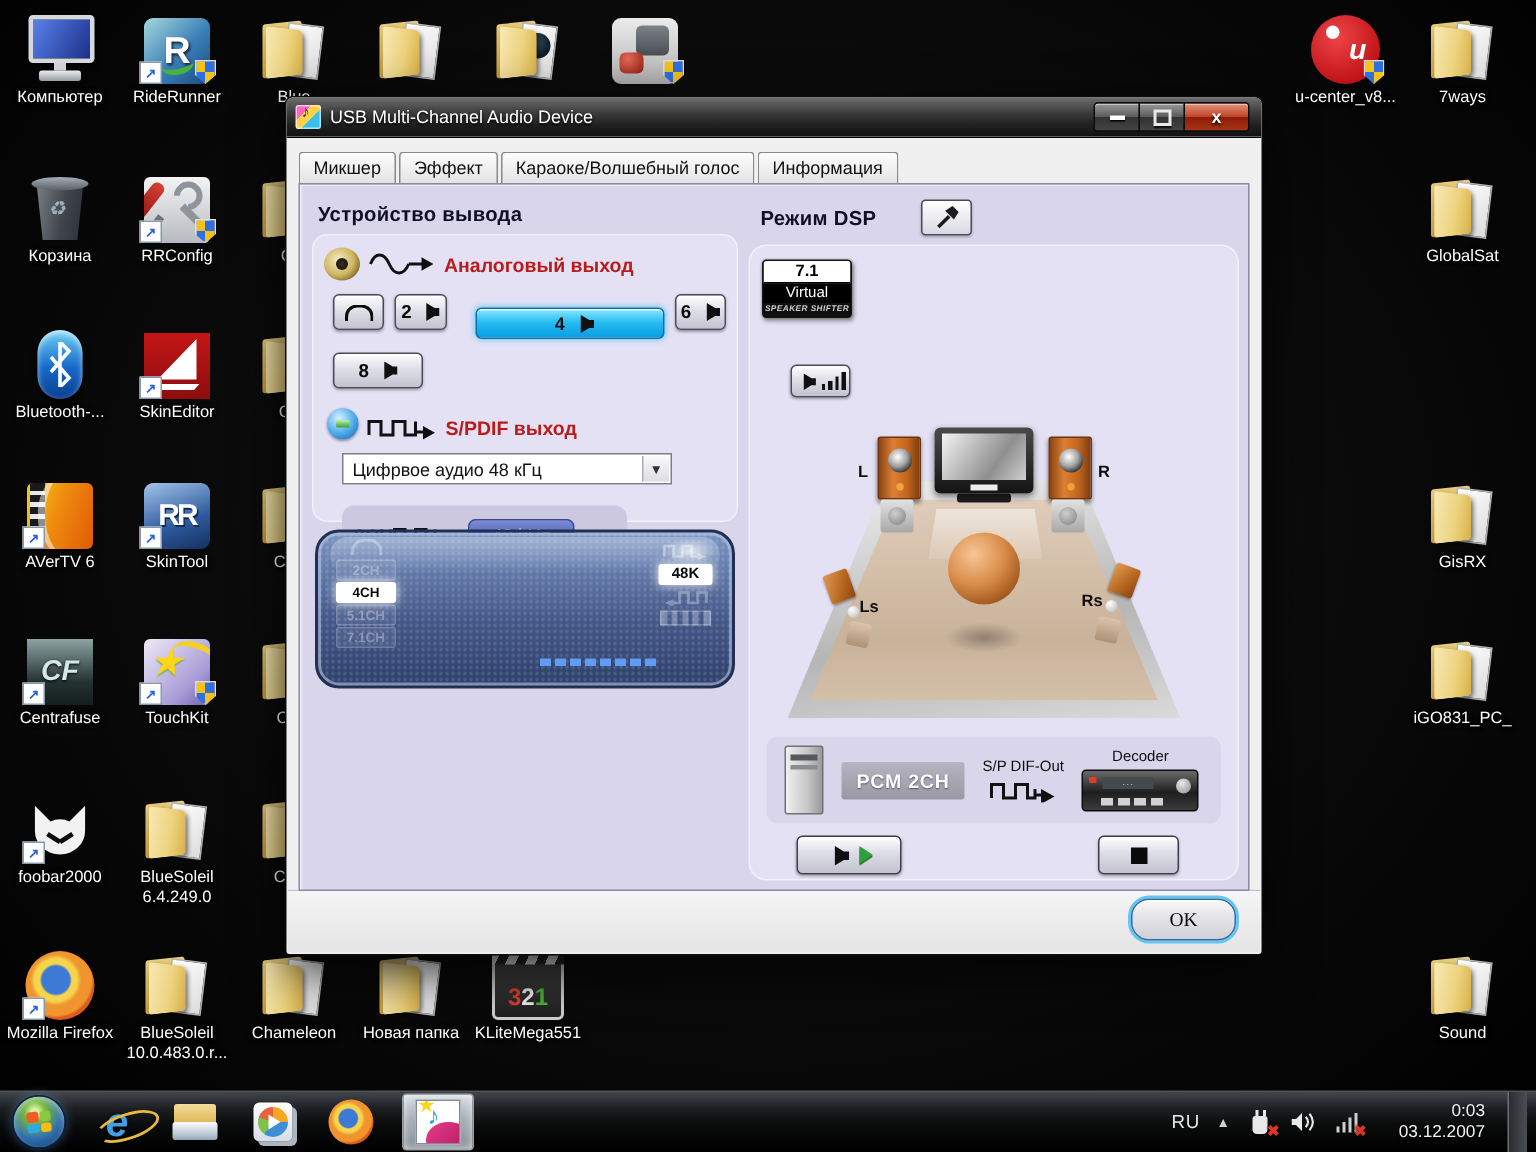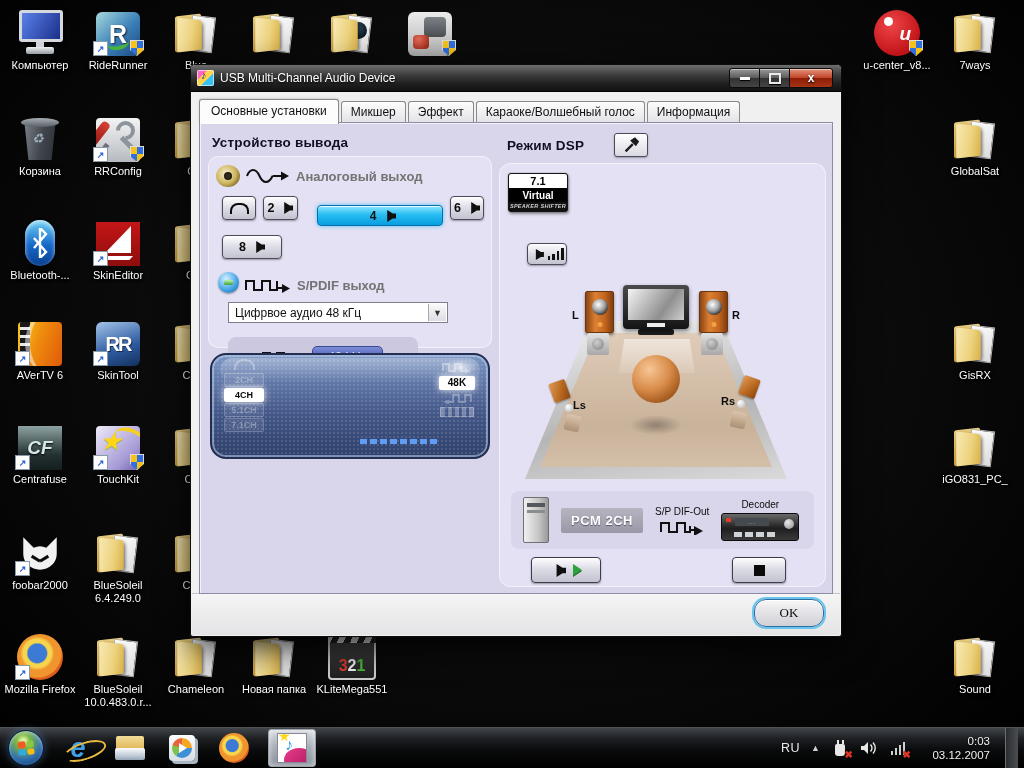--- a/index.html
+++ b/index.html
@@ -123,21 +123,21 @@
   .colL{width:288px;margin-right:7px;display:flex;flex-direction:column}
   .colR{flex:1;display:flex;flex-direction:column}
   .hdr{font-size:13.5px;font-weight:bold;color:#101022;margin:8px 4px 6px 8px;letter-spacing:.2px}
   .panelA{background:#e4e1f4;border-radius:10px;margin-left:4px;padding:9px 8px;height:192px;box-sizing:border-box;
           box-shadow:inset 0 0 0 1px rgba(255,255,255,.5)}
   .rowA{display:flex;align-items:center;gap:5px}
   .jack{width:24px;height:22px;border-radius:50%;
         background:radial-gradient(circle at 40% 38%,#f7eecb,#cdb45e 52%,#6b5a1d 85%);position:relative}
   .jack:after{content:"";position:absolute;left:8px;top:7px;width:8px;height:8px;border-radius:50%;
         background:radial-gradient(#3a3320,#0e0c05)}
-  .blabel{font-weight:bold;font-size:13px;color:#737373}
+  .blabel{font-weight:bold;font-size:13px;color:#b91c1c}
   .btnrow{display:flex;gap:7px;margin:9px 0 0 6px}
   .chbtn{width:58px;height:22px;border:1px solid #4a4a5a;border-radius:4px;display:flex;align-items:center;
          justify-content:center;gap:5px;font-weight:bold;font-size:12.5px;color:#0a0a0a;
          background:linear-gradient(#ffffff,#dfdfe8 45%,#c3c3d0);box-shadow:0 1px 2px rgba(0,0,0,.35),inset 0 1px 0 #fff}
   .chbtn.sel{background:linear-gradient(#8fe7ff,#29bdf2 45%,#079de0);border-color:#0a6ea8;
          box-shadow:0 0 4px #4fc4f5,inset 0 1px 0 rgba(255,255,255,.8)}
   .hp{width:15px;height:9px;border:2.5px solid #0a0a0a;border-bottom:none;border-radius:8px 8px 0 0}
   .rowS{display:flex;align-items:flex-end;gap:5px;margin:13px 0 0 2px}
   .spdifI{width:21px;height:21px;border-radius:50%;position:relative;
           background:radial-gradient(circle at 38% 32%,#d4f1ff,#4aa8e8 55%,#115f9e);box-shadow:0 1px 2px rgba(0,0,0,.4)}
@@ -176,21 +176,21 @@
      background:repeating-linear-gradient(90deg,#5f9df5 0 7px,transparent 7px 10px)}
   .dspHead{display:flex;align-items:center;margin:6px 0 2px 6px}
   .hbtn{width:32px;height:22px;margin-left:30px;border:1px solid #4a4a5a;border-radius:3px;
      background:linear-gradient(#ffffff,#d9d9e2);display:flex;align-items:center;justify-content:center;
      box-shadow:0 1px 2px rgba(0,0,0,.3)}
   .panelB{flex:1;background:#e4e1f4;border-radius:12px;margin:4px 2px 2px 0;position:relative;
      box-shadow:inset 0 0 0 1px rgba(255,255,255,.5)}
   .shifter{position:absolute;left:9px;top:10px;width:58px;border:1px solid #151515;border-radius:3px;overflow:hidden;
      background:#000;box-shadow:1px 2px 3px rgba(0,0,0,.4),0 0 0 1px #cfcfda}
   .sh1{background:#fff;color:#000;font-weight:bold;font-size:11px;text-align:center;padding:1px 0;border-bottom:1px solid #000}
-  .sh2{background:#000;color:#fff;font-weight:bold;font-size:10px;text-align:center;padding:1px 0}
+  .sh2{background:#000;color:#fff;font-weight:normal;font-size:10px;text-align:center;padding:1px 0}
   .sh3{background:#101010;color:#cfcfcf;font-style:italic;font-weight:bold;font-size:5.5px;text-align:center;
      padding:1px 0 2px;letter-spacing:.3px}
   .vbtn{position:absolute;left:28px;top:80px;width:40px;height:22px;border:1px solid #4a4a5a;border-radius:4px;
      background:linear-gradient(#ffffff,#dfdfe8 45%,#c3c3d0);display:flex;align-items:flex-end;
      justify-content:center;gap:2px;padding-bottom:4px;box-sizing:border-box;box-shadow:0 1px 2px rgba(0,0,0,.35)}
   .vbar{width:2.5px;background:#101010}
   .room{position:absolute;left:26px;top:122px;width:262px;height:200px}
   .fl-out{position:absolute;left:0;top:36px;width:262px;height:158px;
      background:linear-gradient(170deg,#f2f2f2,#b6b6b6 60%,#dadada);clip-path:polygon(25% 0,75% 0,100% 100%,0 100%)}
   .fl-in{position:absolute;left:15px;top:48px;width:232px;height:134px;
@@ -666,21 +666,20 @@
       <span class="wb max">
           <span class="xg"></span>
         </span>
       <span class="wb cls">
           <span class="cg">x</span>
         </span>
     </span>
   </div>
 
   <div class="tabstrip">
-      <div class="tab active">Основные установки</div>
       <div class="tab">Микшер</div>
       <div class="tab">Эффект</div>
       <div class="tab">Караоке/Волшебный голос</div>
       <div class="tab">Информация</div>
     </div>
 
   <div class="content">
 
     <div class="colL">
       <div class="hdr">Устройство вывода</div>

